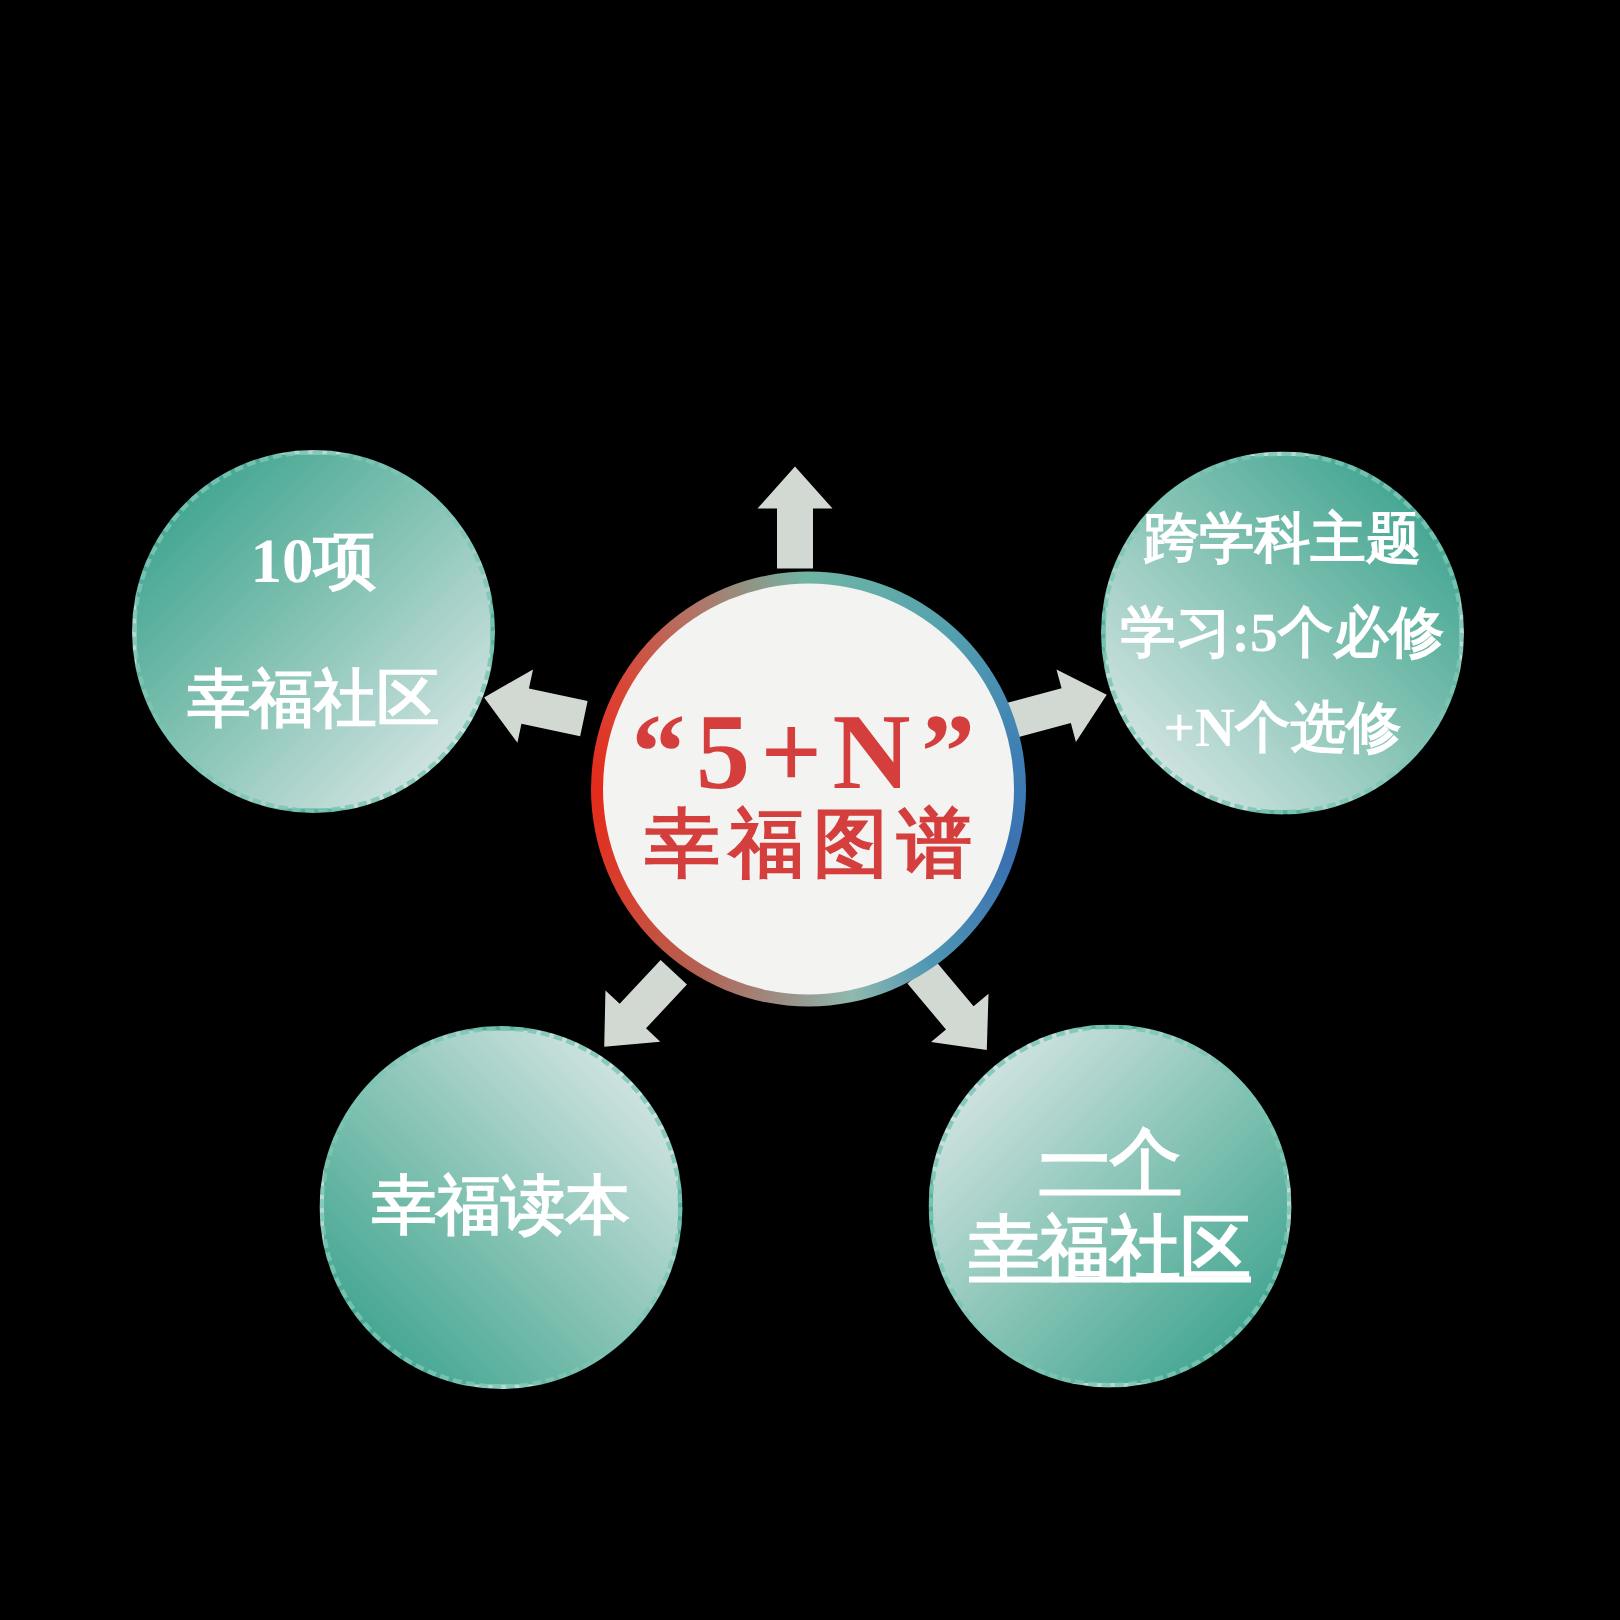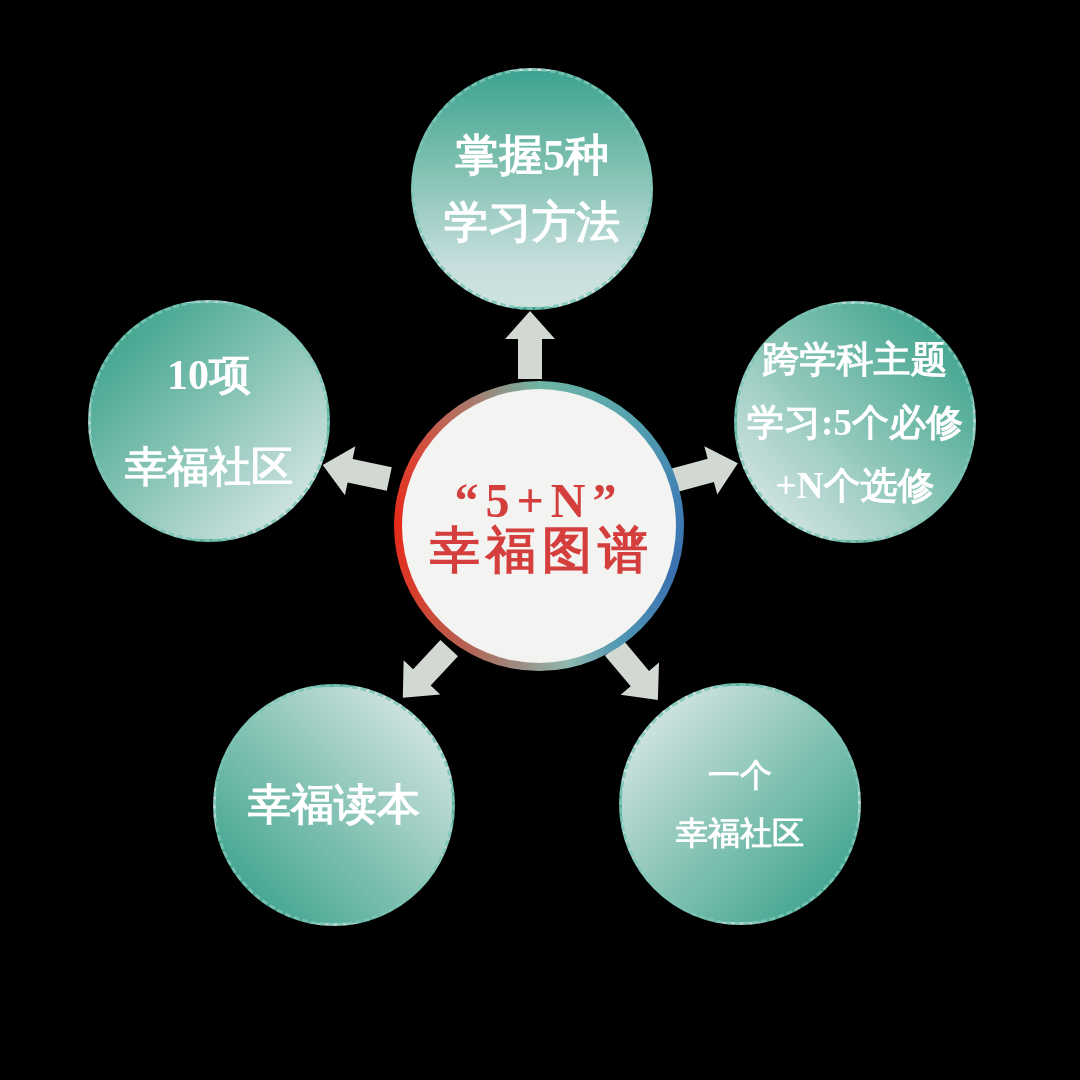--- a/index.html
+++ b/index.html
@@ -31,54 +31,50 @@
     font-size:37px;line-height:63px;text-align:center;
   }
   .node-bl{
     left:213px;top:684px;
     background:linear-gradient(45deg,#2d9c85 0%,#7fc0b1 45%,#cbe1de 85%,#d2e6e2 100%);
     font-size:43px;line-height:58px;
   }
   .node-br{
     left:619px;top:683px;
     background:linear-gradient(315deg,#2d9c85 0%,#7fc0b1 45%,#cbe1de 85%,#d2e6e2 100%);
-    font-size:32px;line-height:58px;
+    font-size:47px;line-height:58px;text-decoration:underline;
   }
   
   .hub{
     position:absolute;left:394px;top:381px;width:290px;height:290px;border-radius:50%;
     background:conic-gradient(from 0deg,
       #6fb5a4 0deg,#55a2ae 40deg,#3f7fb4 80deg,#3a70b0 110deg,#4f96b4 145deg,
       #8fb9ae 168deg,#99938a 185deg,#b26354 210deg,#d6402f 240deg,#e52a1a 270deg,
       #d84737 300deg,#a97c6e 332deg,#6fb5a4 360deg);
   }
   .hub-inner{
     position:absolute;inset:8px;border-radius:50%;background:#f3f3f1;
     display:flex;flex-direction:column;align-items:center;justify-content:center;
     color:#d43e3c;font-weight:bold;text-align:center;
   }
-  .hub-line1{font-size:48px;letter-spacing:7px;line-height:1;}
+  .hub-line1{font-size:72px;letter-spacing:7px;line-height:1;}
   .hub-line2{font-size:50px;letter-spacing:6px;line-height:1;text-indent:6px;}
   
   .arrow{position:absolute;width:72px;height:58px;}
   .arrow-top{left:494px;top:316px;transform:rotate(-90deg);}
   .arrow-left{left:320px;top:443px;transform:rotate(192deg);}
   .arrow-right{left:669px;top:443px;transform:rotate(-15deg);}
   .arrow-bl{left:390px;top:644px;transform:rotate(133deg);}
   .arrow-br{left:600px;top:645px;transform:rotate(50deg);}
 </style>
 </head>
 <body>
 
 <div class="stage">
 
-  <div class="node node-top">
-    <span class="ln">掌握5种</span>
-    <span class="ln">学习方法</span>
-  </div>
 
   <div class="node node-right">
     <span class="ln">跨学科主题</span>
     <span class="ln">学习:5个必修</span>
     <span class="ln">+N个选修</span>
   </div>
 
   <div class="node node-left">
     <span class="ln">10项</span>
     <span class="ln">幸福社区</span>

